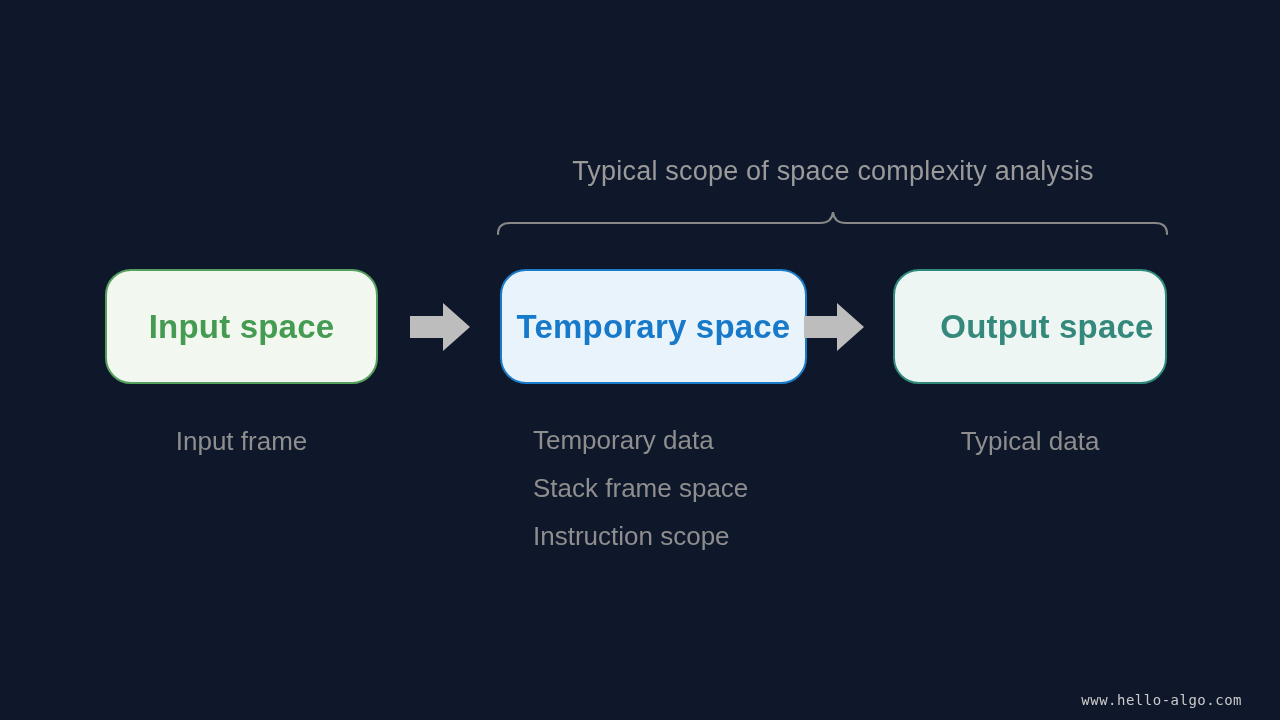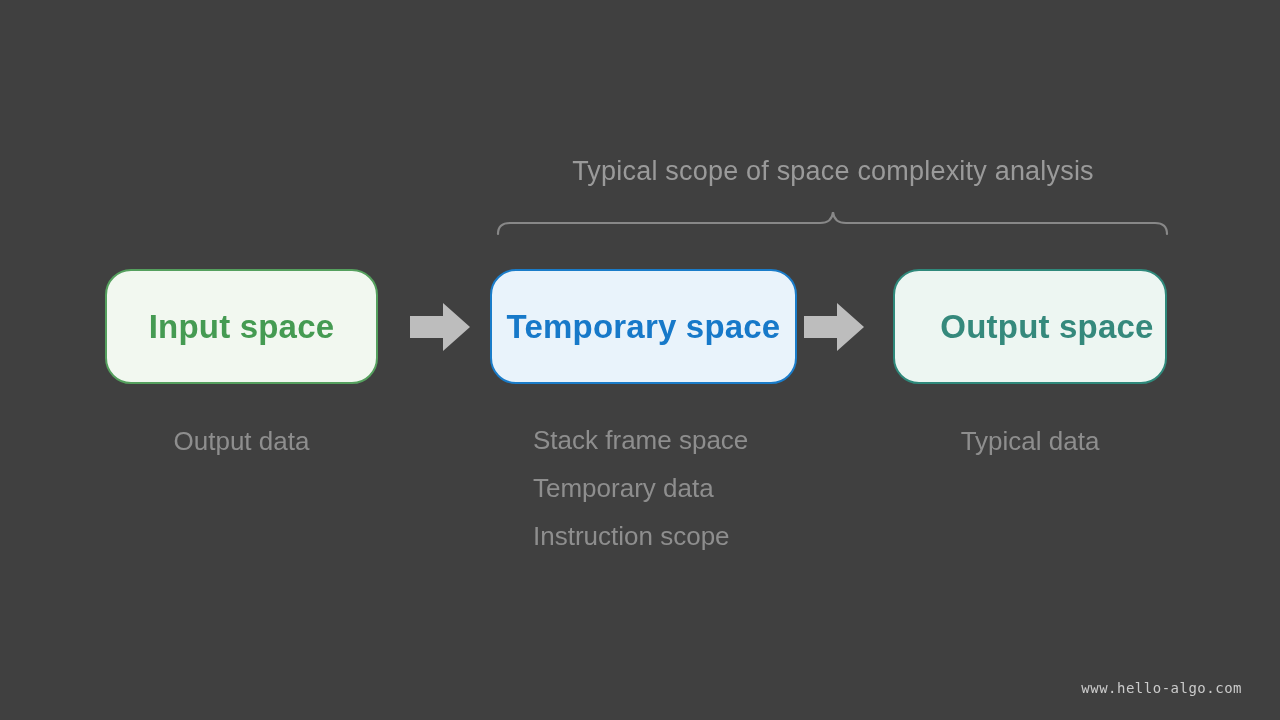--- a/index.html
+++ b/index.html
@@ -5,21 +5,21 @@
   html, body {
     margin: 0;
     padding: 0;
     background: #ffffff;
     font-family: "Liberation Sans", sans-serif;
   }
   .canvas {
     position: relative;
     width: 1280px;
     height: 720px;
-    background: #404040;
+    background: #0f172a;
     overflow: hidden;
   }
   .title {
     position: absolute;
     left: 400px;
     top: 156px;
     width: 866px;
     text-align: center;
     font-size: 27px;
     color: #9a9a9a;
@@ -41,21 +41,21 @@
     align-items: center;
     justify-content: center;
   }
   .box-label {
     font-size: 33px;
     font-weight: bold;
     letter-spacing: 0.2px;
   }
   .box-input  { left: 105px; width: 273px; background: #f2f8f0; border-color: #55a05e; }
   .box-input  .box-label { color: #459b52; }
-  .box-temp   { left: 490px; width: 307px; background: #e9f3fb; border-color: #1a7cc9; }
+  .box-temp   { left: 500px; width: 307px; background: #e9f3fb; border-color: #1a7cc9; }
   .box-temp   .box-label { color: #1779c9; }
   .box-output { left: 893px; width: 274px; background: #edf6f2; border-color: #2f897b; }
   .box-output .box-label { color: #35897c; margin-left: 34px; }
   .arrow {
     position: absolute;
     top: 303px;
   }
   .arrow-1 { left: 410px; }
   .arrow-2 { left: 804px; }
   .note {
@@ -72,21 +72,21 @@
     font-size: 26px;
     color: #8e8e8e;
   }
   .notes-temp .note-line {
     height: 48px;
     line-height: 48px;
   }
   .watermark {
     position: absolute;
     right: 38px;
-    bottom: 24px;
+    bottom: 12px;
     font-family: "DejaVu Sans Mono", monospace;
     font-size: 14px;
     color: #cbcbcb;
     letter-spacing: 0.5px;
   }
 </style>
 </head>
 <body>
 
 <div class="canvas">
@@ -110,25 +110,25 @@
   </div>
 
   <svg class="arrow arrow-2" width="60" height="48" viewBox="0 0 60 48" aria-hidden="true">
     <polygon points="0,13 33,13 33,0 60,24 33,48 33,35 0,35" fill="#bdbdbd"></polygon>
   </svg>
 
   <div class="box box-output">
     <span class="box-label">Output space</span>
   </div>
 
-  <div class="note note-input">Output data</div>
+  <div class="note note-input">Input frame</div>
 
   <div class="notes-temp">
+    <div class="note-line">Temporary data</div>
     <div class="note-line">Stack frame space</div>
-    <div class="note-line">Temporary data</div>
     <div class="note-line">Instruction scope</div>
   </div>
 
   <div class="note note-output">Typical data</div>
 
   <div class="watermark">www.hello-algo.com</div>
 
 </div>
 
 </body></html>

